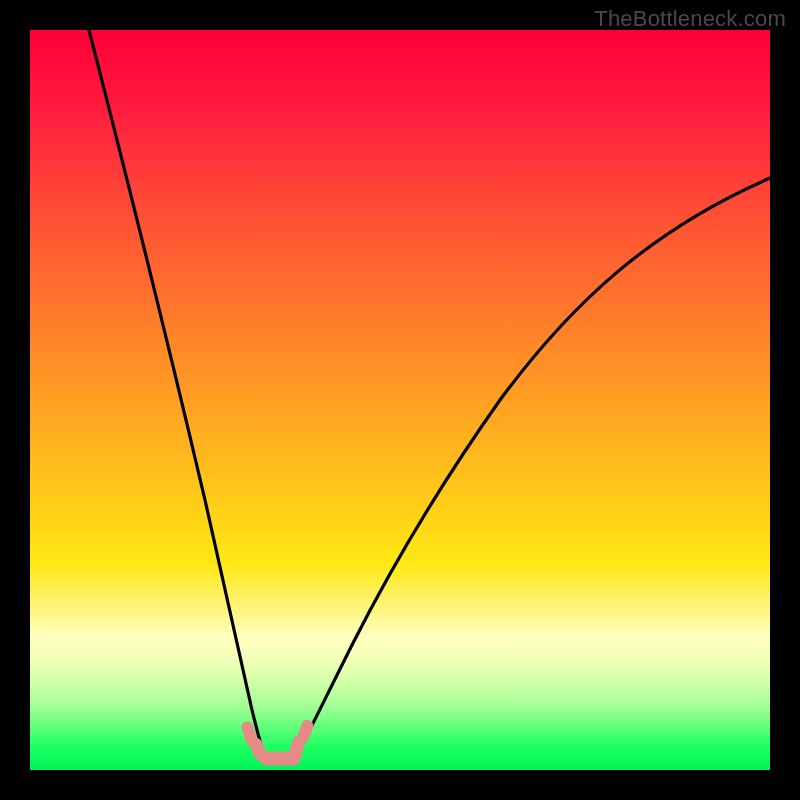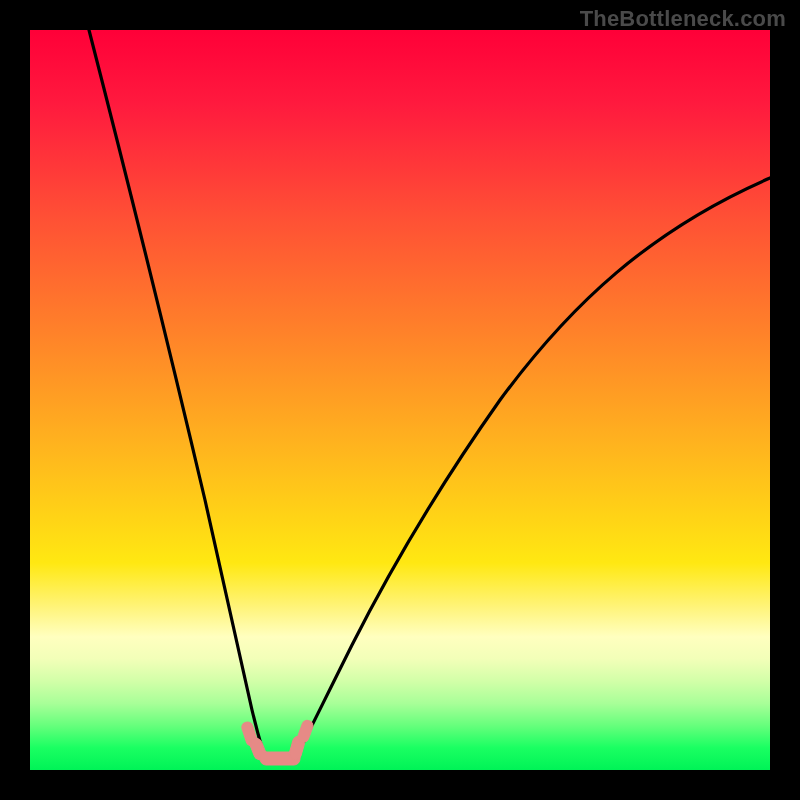--- a/index.html
+++ b/index.html
@@ -12,21 +12,21 @@
     width: 800px; height: 800px;
     background: #000;
   }
 
   .watermark {
     position: absolute;
     top: 6px;
     right: 14px;
     color: #4a4a4a;
     font-size: 22px;
-    font-weight: 700;
+    font-weight: 400;
     letter-spacing: 0.2px;
     z-index: 5;
   }
 
   .plot-area {
     position: absolute;
     left: 30px;
     top: 30px;
     width: 740px;
     height: 740px;

